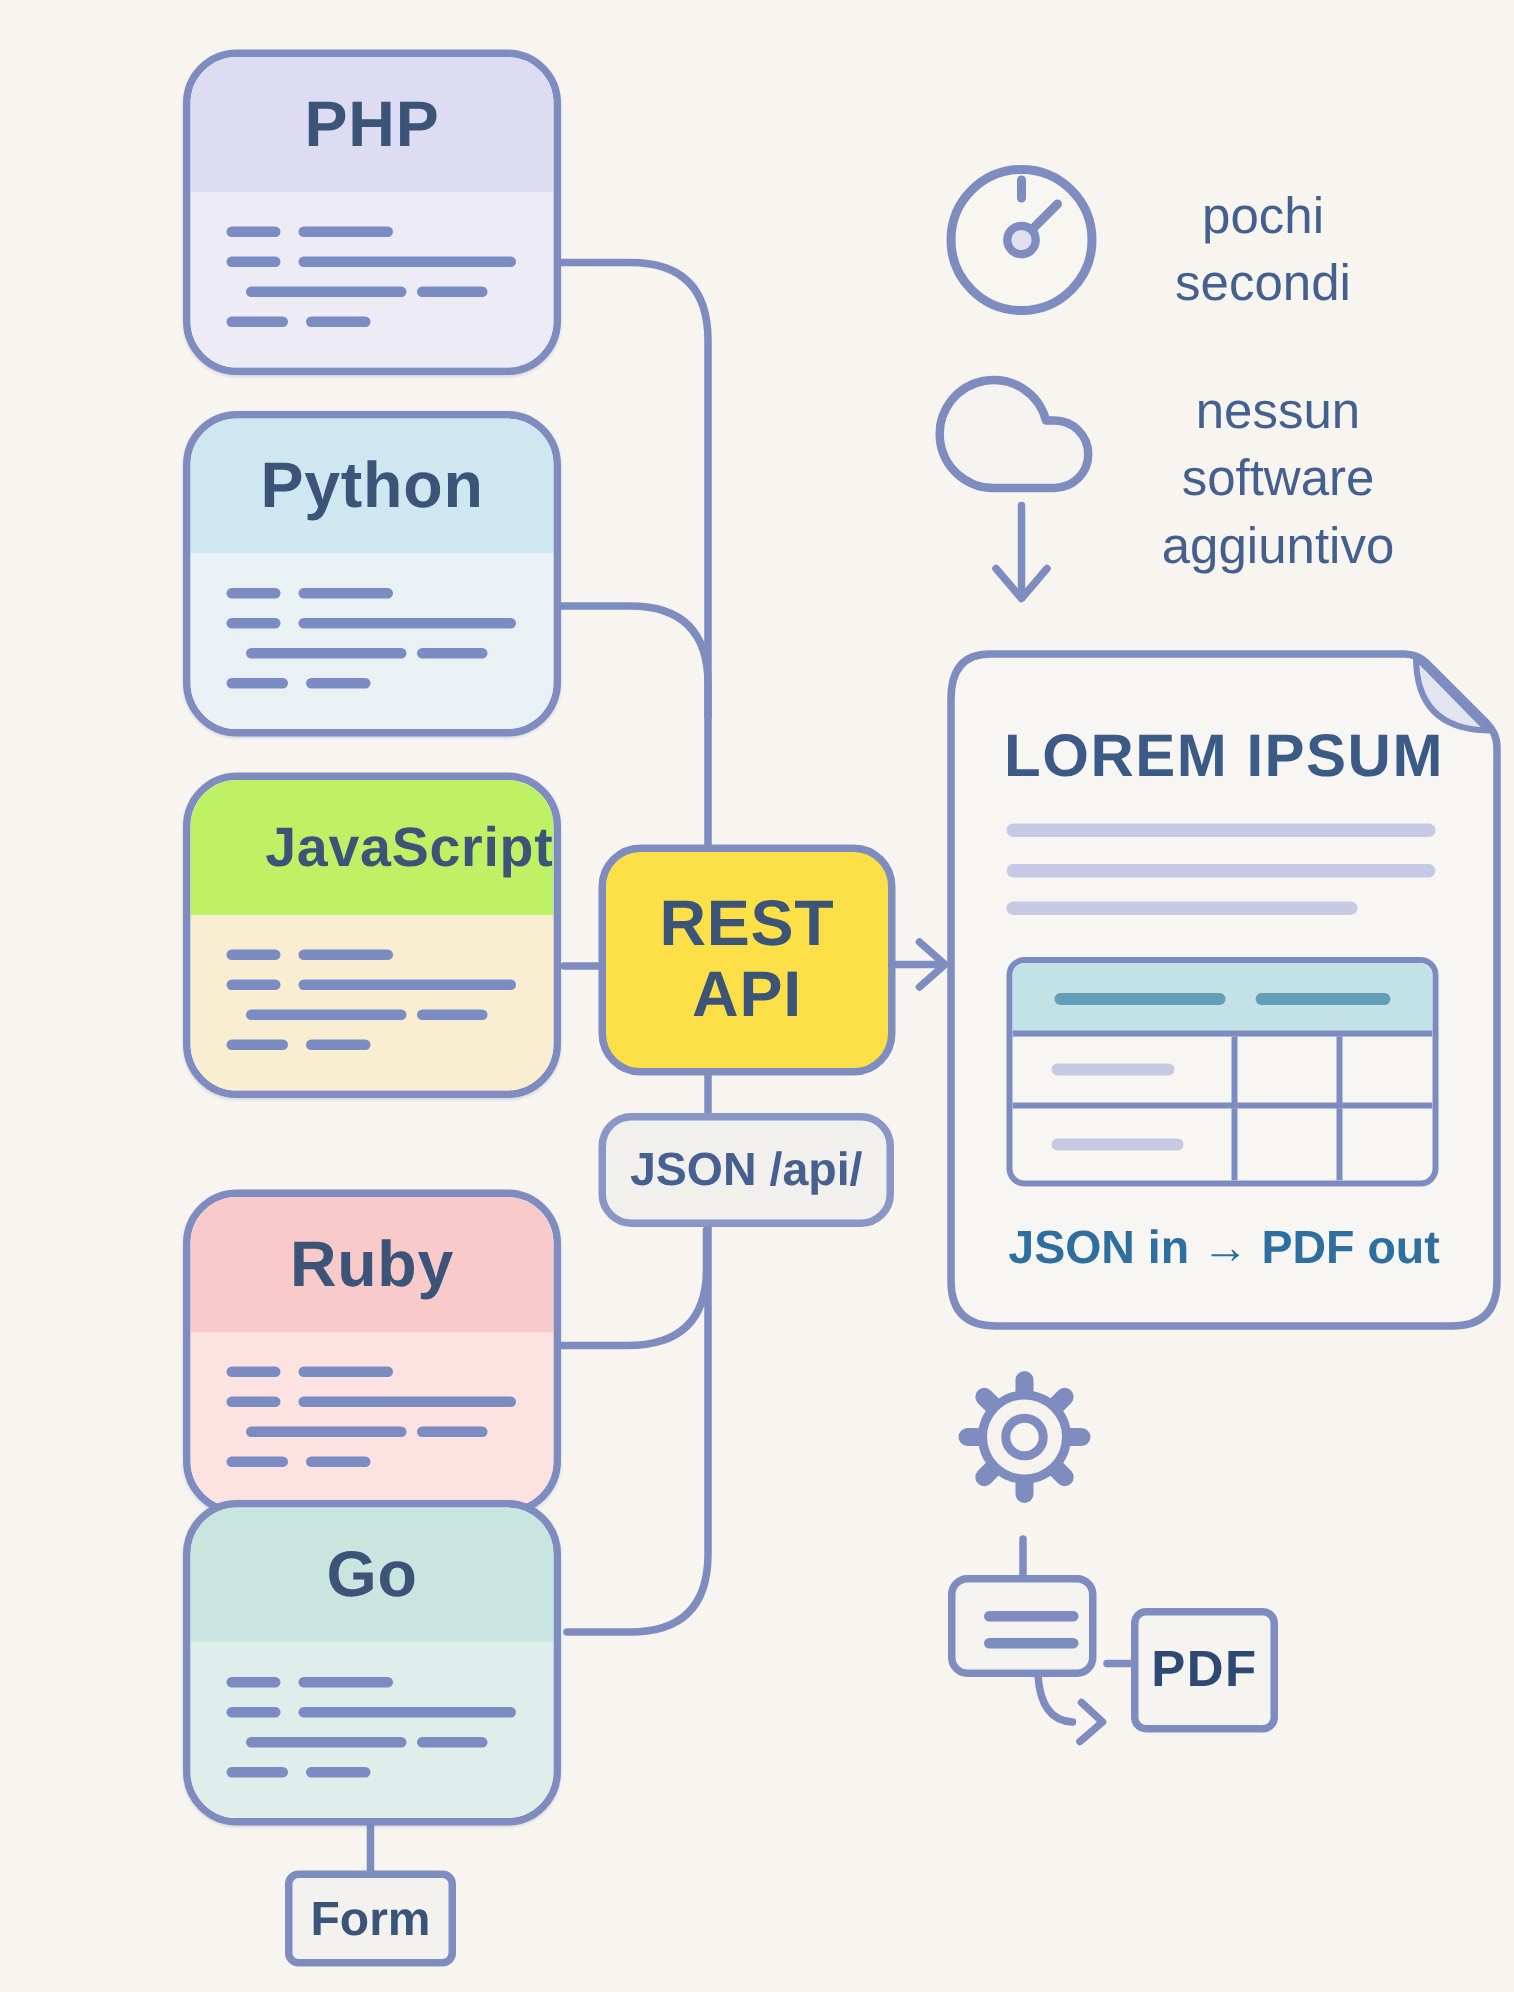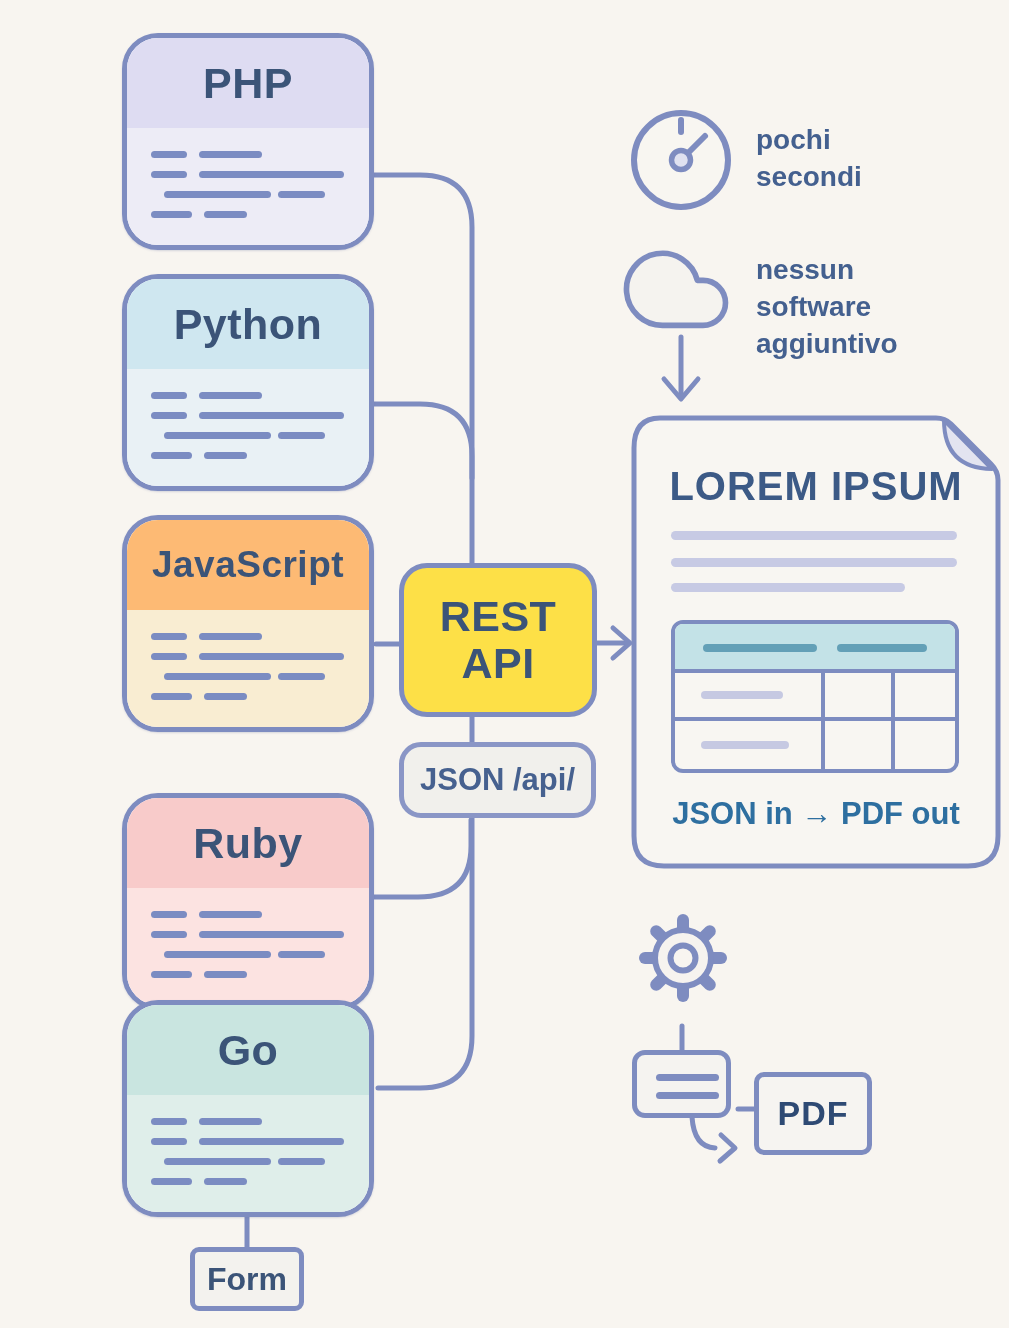--- a/index.html
+++ b/index.html
@@ -52,29 +52,29 @@
     display:flex; align-items:center; justify-content:center;
   }
   .form-label{ font-size:32px; font-weight:700; color:#3b5478; }
 
   
   .feat-icon{ position:absolute; z-index:1; }
   #clock-icon{ left:583px; top:106px; }
   #cloud-icon{ left:578px; top:250px; }
   #gear-icon{ left:594px; top:908px; }
   .feat-label{
-    position:absolute; z-index:1; font-size:28px; font-weight:700;
-    color:#44608f; line-height:1.32;
+    position:absolute; z-index:1; font-size:34px; font-weight:400;
+    color:#44608f; line-height:1.32;text-align:center;
   }
   #feat-clock-label{ left:712px; top:122px; width:172px; }
   #feat-cloud-label{ left:712px; top:252px; width:192px; }
   #feat-gear-label{ left:712px; top:936px; width:280px; }
 
   
-  .document{ position:absolute; left:586px; top:414px; width:372px; height:456px; z-index:1; }
+  .document{ position:absolute; left:586px; top:432px; width:372px; height:456px; z-index:1; }
   .doc-outline{ position:absolute; left:0; top:0; }
   .doc-title{
     position:absolute; top:50px; left:0; right:0; text-align:center;
     font-size:40px; font-weight:700; color:#3c5a86; letter-spacing:1px;
   }
   .doc-line{ position:absolute; left:41px; height:9px; border-radius:5px; background:#c7cae4; }
   .doc-line.l1{ top:117px; width:286px; }
   .doc-line.l2{ top:144px; width:286px; }
   .doc-line.l3{ top:169px; width:234px; }
   .doc-table{
@@ -98,21 +98,21 @@
   }
 
   
   .mini-doc{
     position:absolute; left:588px; top:1050px; width:99px; height:68px;
     border:5px solid #7e8cc0; border-radius:13px; background:#f5f3f0; z-index:1;
   }
   .mini-doc .bar{ position:absolute; left:19px; width:63px; height:7px; background:#7e8cc0; }
   .mini-doc .bar.m1{ top:19px; } .mini-doc .bar.m2{ top:37px; }
   .pdf-box{
-    position:absolute; left:710px; top:1072px; width:118px; height:83px;
+    position:absolute; left:710px; top:1072px; width:98px; height:83px;
     border:5px solid #7e8cc0; border-radius:10px; background:#f6f4f1; z-index:1;
     display:flex; align-items:center; justify-content:center;
   }
   .pdf-label{ font-size:34px; font-weight:700; color:#2e4a74; letter-spacing:1px; }
 </style>
 </head>
 <body>
 
 <div class="canvas" style="background: rgb(248, 245, 240);">
 
@@ -153,21 +153,21 @@
       </div>
       <div class="lang-body" style="background: rgb(233, 241, 245);">
         <div class="bar-row r1"><span class="bar a"></span><span class="bar b"></span></div>
         <div class="bar-row r2"><span class="bar a"></span><span class="bar b"></span></div>
         <div class="bar-row r3"><span class="bar a"></span><span class="bar b"></span></div>
         <div class="bar-row r4"><span class="bar a"></span><span class="bar b"></span></div>
       </div>
     </div>
 
     <div class="lang-card lang-javascript">
-      <div class="lang-header" style="background: #fdba74;">
+      <div class="lang-header" style="background: #bef264; justify-content: flex-end;">
         <span class="lang-title">JavaScript</span>
       </div>
       <div class="lang-body" style="background: rgb(249, 237, 210);">
         <div class="bar-row r1"><span class="bar a"></span><span class="bar b"></span></div>
         <div class="bar-row r2"><span class="bar a"></span><span class="bar b"></span></div>
         <div class="bar-row r3"><span class="bar a"></span><span class="bar b"></span></div>
         <div class="bar-row r4"><span class="bar a"></span><span class="bar b"></span></div>
       </div>
     </div>
 

